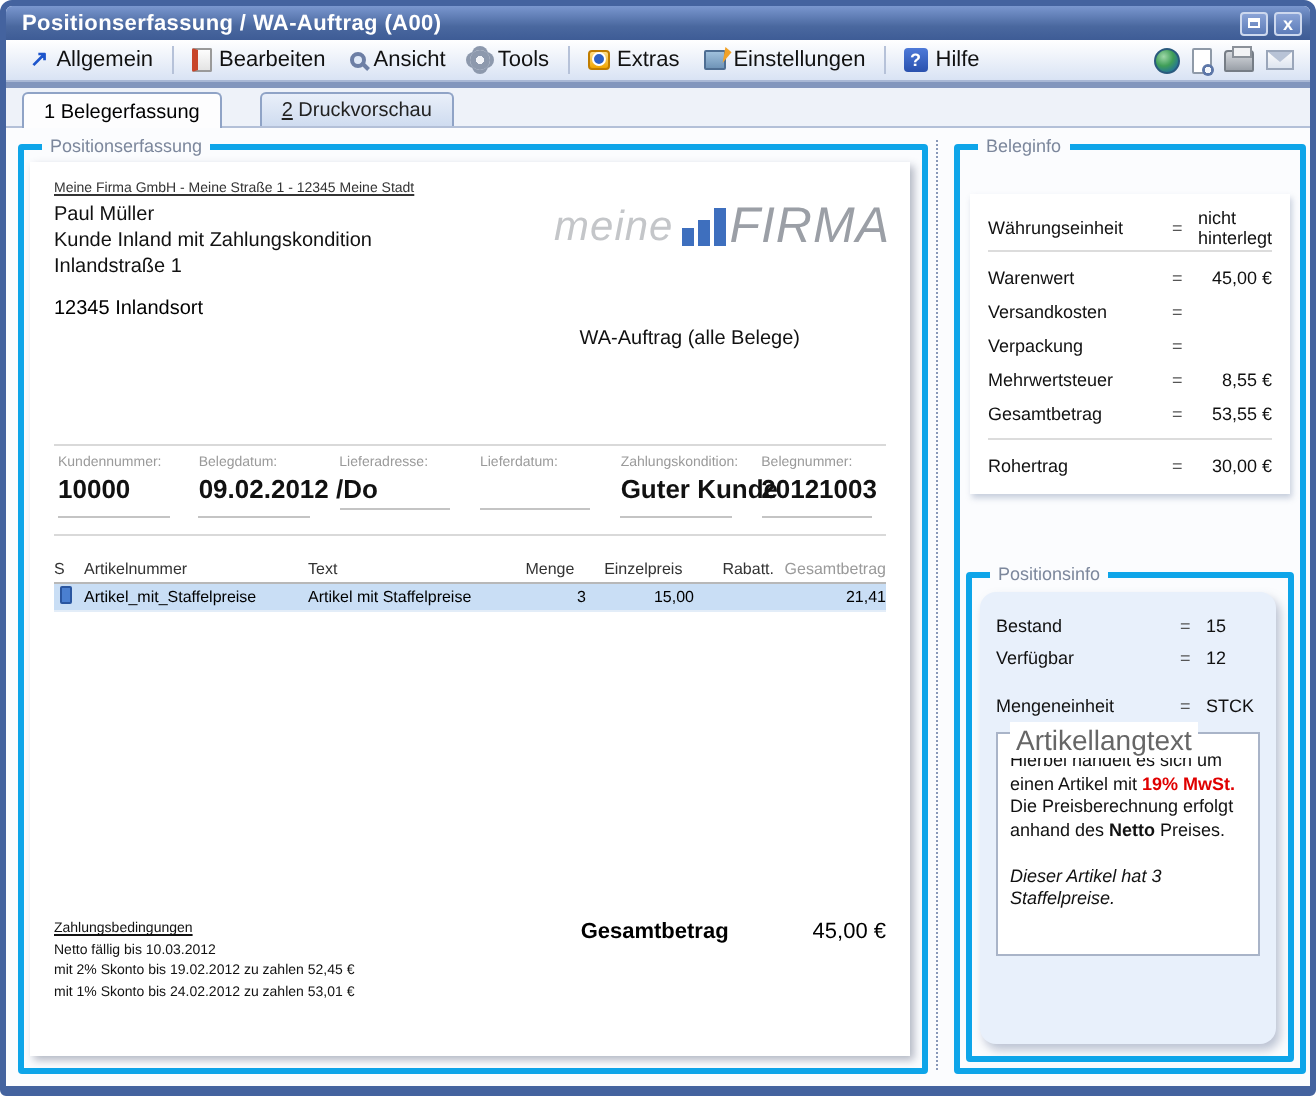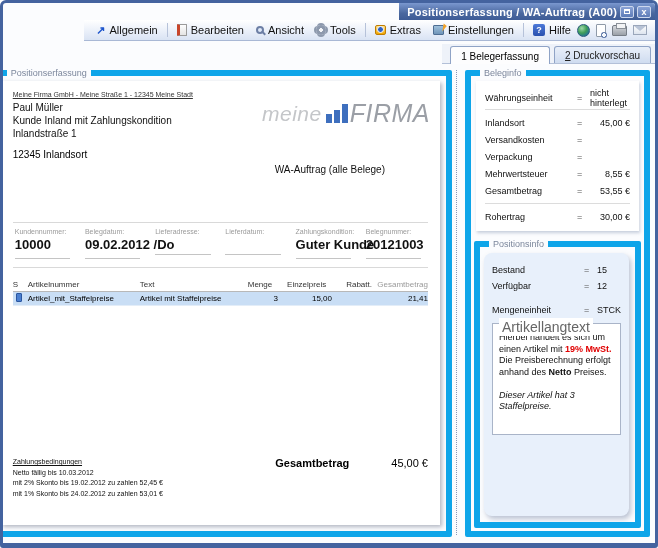--- a/index.html
+++ b/index.html
@@ -5,21 +5,20 @@
   * { box-sizing: border-box; margin: 0; padding: 0; }
   body { margin: 0; background: #fff; font-family: "Liberation Sans", sans-serif; }
 
   .window {
     width: 658px; height: 548px;
     border: 3px solid #44639f; border-bottom-width: 5px;
     border-radius: 6px 6px 3px 3px;
     overflow: hidden; background: #fbfcfe;
     display: flex; flex-direction: column;
     position: relative;
-    align-items: flex-end;
   }
 
   
   .titlebar {
     height: 17px; flex: 0 0 17px;
     background: linear-gradient(#7a97cf, #4a689f 60%, #3e5c96);
     display: flex; align-items: center;
     padding: 0 4px 0 8px;
     color: #fff; font-size: 11px; font-weight: bold;
   }
@@ -66,29 +65,29 @@
   .i-mail { width: 14px; height: 10px; background: linear-gradient(#fdfdfd,#dde4ef); border: 1px solid #9aa6ba; position: relative; }
   .i-mail::after { content: ''; position: absolute; left: 0; top: 0; border-left: 6px solid transparent; border-right: 6px solid transparent; border-top: 5px solid #b8c3d6; margin-left: 0px; }
 
   
   .tab-divider { height: 3px; flex: 0 0 3px; background: #8296bd; }
   .tabstrip {
     height: 20px; flex: 0 0 20px; background: #eef2f9;
     display: flex; align-items: flex-end; padding-left: 8px;
     border-bottom: 1px solid #b3c0d8; font-size: 10px;
   }
-  .tab { padding: 3px 10px 2px; border: 1px solid #8fa3c6; border-bottom: none; border-radius: 3px 3px 0 0; margin-right: 4px; cursor: default; }
+  .tab { padding: 3px 10px 2px; border: 1px solid #8fa3c6; border-bottom: none; border-radius: 3px 3px 0 0; margin-right: 19px; cursor: default; }
   .tab.active { background: #fdfdfe; position: relative; top: 1px; padding-top: 4px; }
   .tab.inactive { background: linear-gradient(#e9eff9,#cfdcf0); color: #222; }
   .tab .mn { text-decoration: underline; }
 
   
   .content { flex: 1; display: flex; padding: 4px 5px 6px 6px; background: #fbfcfe; overflow: hidden; }
 
-  fieldset.group { border: 6px solid #0ea5e9; border-radius: 2px; padding: 3px; position: relative; }
+  fieldset.group { border: 3px solid #0ea5e9; border-radius: 2px; padding: 3px; position: relative; gap: 27px; }
   fieldset.group > legend { font-size: 9px; color: #7c879c; padding: 0 4px; margin-left: 6px; }
 
   .left-group { flex: 0 0 455px; display: flex; }
   .document {
     flex: 1; background: #fff; position: relative;
     box-shadow: 2px 2px 4px rgba(90,100,125,.45);
     margin: 0 3px 3px 0; padding: 8px 12px; overflow: hidden;
   }
 
   .sender { font-size: 7px; color: #333; text-decoration: underline; margin-top: 2px; }
@@ -124,21 +123,21 @@
   .terms { font-size: 7px; color: #111; line-height: 1.5; }
   .terms .t-title { text-decoration: underline; }
   .doc-total { margin-left: auto; display: flex; align-items: baseline; font-size: 11px; }
   .doc-total .gt-label { font-weight: bold; margin-right: 42px; }
 
   
   .splitter { flex: 0 0 9px; border-left: 1px dotted #8898b8; margin: 2px 0 2px 4px; cursor: col-resize; }
 
   
   .right-group { flex: 1; margin-left: 0; display: flex; flex-direction: column; overflow: hidden; }
-  .white-card { background: #fff; box-shadow: 1px 2px 3px rgba(135,150,180,.45); padding: 7px 9px 6px; margin: 0 2px 6px; }
+  .white-card { background: #fff; box-shadow: 1px 2px 3px rgba(135,150,180,.45); padding: 7px 9px 6px; margin: 16px 2px 6px; }
   .info-row { display: grid; grid-template-columns: 92px 13px 1fr; align-items: center; font-size: 9px; color: #111; height: 17px; }
   .info-row .eq { color: #555; }
   .info-row .val-r { text-align: right; }
   .info-sep { border-top: 1px solid #dcdcdc; margin: 4px 0; }
 
   .pos-group { flex: 1; margin-top: 2px; display: flex; flex-direction: column; overflow: hidden; }
   .blue-card {
     flex: 1; background: #e8f0fb; border-radius: 8px;
     box-shadow: 2px 3px 5px rgba(125,140,170,.5);
     margin: 1px 3px 3px 1px; padding: 9px 8px 8px; overflow: hidden;
@@ -329,21 +328,21 @@
       <legend>Beleginfo</legend>
 
       <div class="white-card">
         <div class="info-row">
           <span>Währungseinheit</span>
           <span class="eq">=</span>
           <span>nicht hinterlegt</span>
         </div>
         <div class="info-sep"></div>
         <div class="info-row">
-          <span>Inlandsort</span>
+          <span>Warenwert</span>
           <span class="eq">=</span>
           <span class="val-r">45,00 €</span>
         </div>
         <div class="info-row">
           <span>Versandkosten</span>
           <span class="eq">=</span>
           <span class="val-r"></span>
         </div>
         <div class="info-row">
           <span>Verpackung</span>

